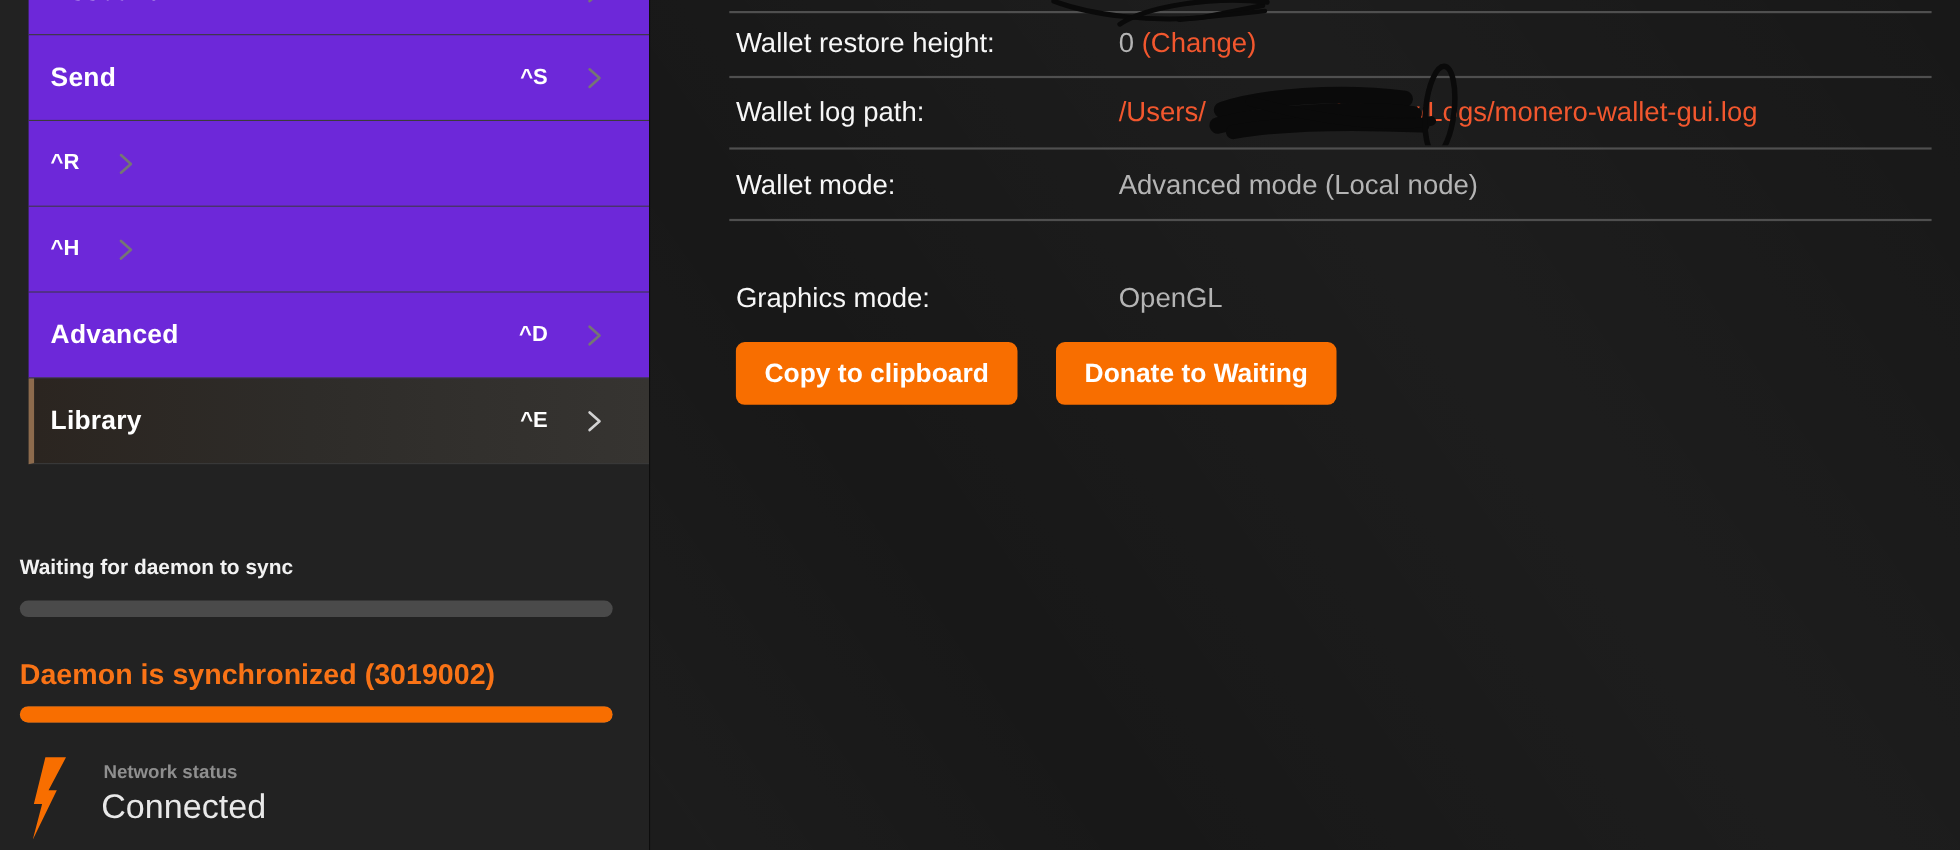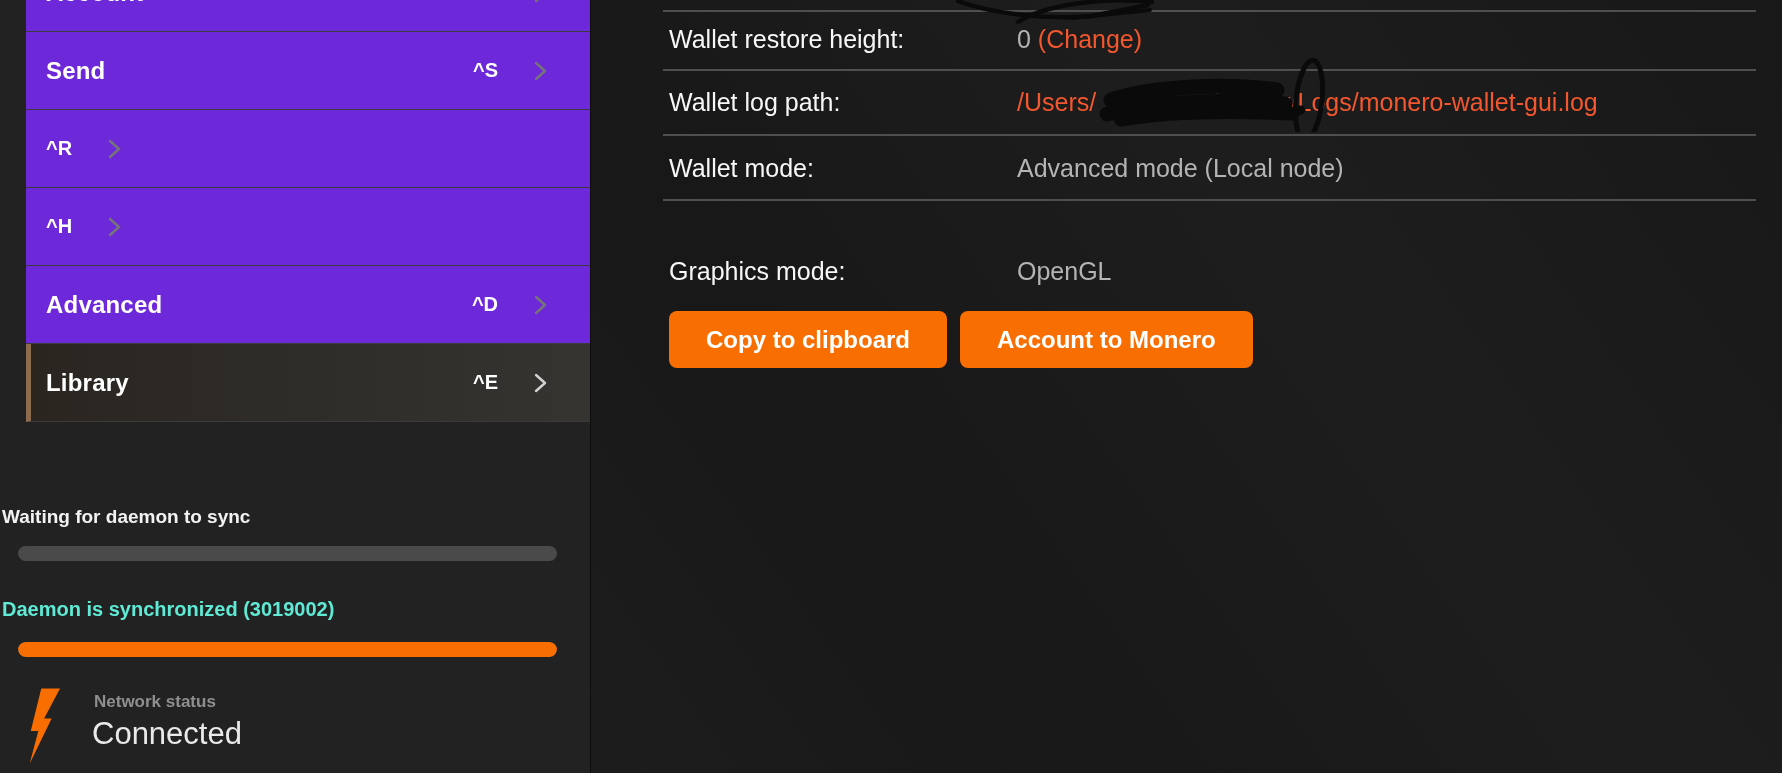--- a/index.html
+++ b/index.html
@@ -13,37 +13,37 @@
   .menu-item{position:relative;height:78px;display:flex;align-items:center;
              background:#6d28d9;border-bottom:1px solid #3b3b3b;padding:0 38px 0 20px;cursor:pointer;}
   .menu-item .label{flex:1;font-size:24px;font-weight:bold;color:#ffffff;letter-spacing:0.2px;}
   .menu-item .shortcut{font-size:20px;font-weight:bold;color:#ffffff;margin-right:30px;}
   .menu-item .chev{width:24px;height:24px;flex:0 0 auto;}
   .menu-item .chev path{stroke:#757575;stroke-width:2.4;fill:none;stroke-linecap:round;stroke-linejoin:round;}
   .menu-item.selected{background:linear-gradient(90deg,#2b2520 0%,#2e2c29 45%,#363431 100%);
                       border-left:5px solid #8d6b4d;padding-left:15px;}
   .menu-item.selected .chev path{stroke:#d2d2d2;}
   
-  .sync-label{position:absolute;left:2px;font-weight:bold;color:#f2f2f2;}
+  .sync-label{position:absolute;left:18px;font-weight:bold;color:#f2f2f2;}
   .bar{position:absolute;left:18px;width:539px;height:15px;border-radius:8px;background:#4a4a4a;overflow:hidden;}
   .bar .fill{height:100%;border-radius:8px;background:#f86e00;}
   .net-title{position:absolute;left:94px;top:692px;font-size:17px;font-weight:bold;color:#8f8f8f;}
   .net-value{position:absolute;left:92px;top:716px;font-size:31px;color:#e9e9e9;}
   .bolt{position:absolute;left:30px;top:688px;}
   
   .content{position:absolute;left:592px;top:0;width:1190px;height:609px;}
   .divider{position:absolute;left:71px;width:1093px;height:2px;background:#4f4f4f;}
   .info-row{position:absolute;left:77px;width:1100px;font-size:25px;white-space:nowrap;}
   .info-row .lbl{display:inline-block;width:348px;color:#f7f7f7;}
   .info-row .val{color:#b4b4b4;}
   .muted-val{color:#9aa0a4;}
   .link{color:#f2572e;cursor:pointer;}
   .redacted-gap{display:inline-block;width:118px;}
   .btn{position:absolute;top:311px;height:57px;border:none;border-radius:8px;background:#f86e00;
-       color:#ffffff;font-size:24px;font-weight:bold;padding:0 37px;cursor:pointer;}
+       color:#ffffff;font-size:24px;font-weight:bold;padding:0 26px;cursor:pointer;}
   .scribble{position:absolute;pointer-events:none;}
   .scribble path,.scribble ellipse{stroke:#0a0a0a;fill:none;stroke-linecap:round;}
 </style>
 </head>
 <body>
 
 <div class="app">
 
   <div class="sidebar">
     <div class="menu">
@@ -93,21 +93,21 @@
             <path d="M8 4 L17 12 L8 20"></path>
           </svg>
       </div>
     </div>
 
     <div class="sync-label" style="top:506px;font-size:19px;">Waiting for daemon to sync</div>
     <div class="bar" style="top:546px;">
       <div class="fill" style="width: 0%;"></div>
     </div>
 
-    <div class="sync-label" style="top:598px;font-size:20px;color:#5eead4;">Daemon is synchronized (3019002)</div>
+    <div class="sync-label" style="top:598px;font-size:26px;color:#f97316;">Daemon is synchronized (3019002)</div>
     <div class="bar" style="top:642px;">
       <div class="fill" style="width: 100%;"></div>
     </div>
 
     <svg class="bolt" width="30" height="76" viewBox="0 0 24 60">
       <polygon points="14,0 24,0 13,24 19,24 4,60 9,34 3,34 9,0" fill="#f86e00" transform="skewX(-4)"></polygon>
     </svg>
     <div class="net-title">Network status</div>
     <div class="net-value">Connected</div>
   </div>
@@ -130,21 +130,21 @@
 
     <div class="info-row" style="top:154px;">
       <span class="lbl">Wallet mode:</span><span class="val">Advanced mode (Local node)</span>
     </div>
 
     <div class="info-row" style="top:233px;margin-top:24px;">
       <span class="lbl">Graphics mode:</span><span class="val">OpenGL</span>
     </div>
 
     <button class="btn" style="left:77px;">Copy to clipboard</button>
-    <button class="btn" style="left:368px;">Account to Monero</button>
+    <button class="btn" style="left:368px;">Donate to Waiting</button>
 
     <svg class="scribble" style="left:360px;top:0;" width="230" height="26" viewBox="0 0 230 26">
       <path d="M6,1 C40,14 95,20 140,16 L196,5" stroke-width="4.5"></path>
       <path d="M200,2 C150,-4 90,6 66,22" stroke-width="4.5"></path>
       <path d="M120,18 L198,10" stroke-width="4"></path>
     </svg>
     <svg class="scribble" style="left:505px;top:52px;" width="230" height="80" viewBox="0 0 230 80">
       <path d="M14,48 C50,36 120,30 180,38" stroke-width="15"></path>
       <path d="M10,62 C60,50 140,46 188,52" stroke-width="15"></path>
       <path d="M24,68 C80,58 150,60 196,62" stroke-width="13"></path>

